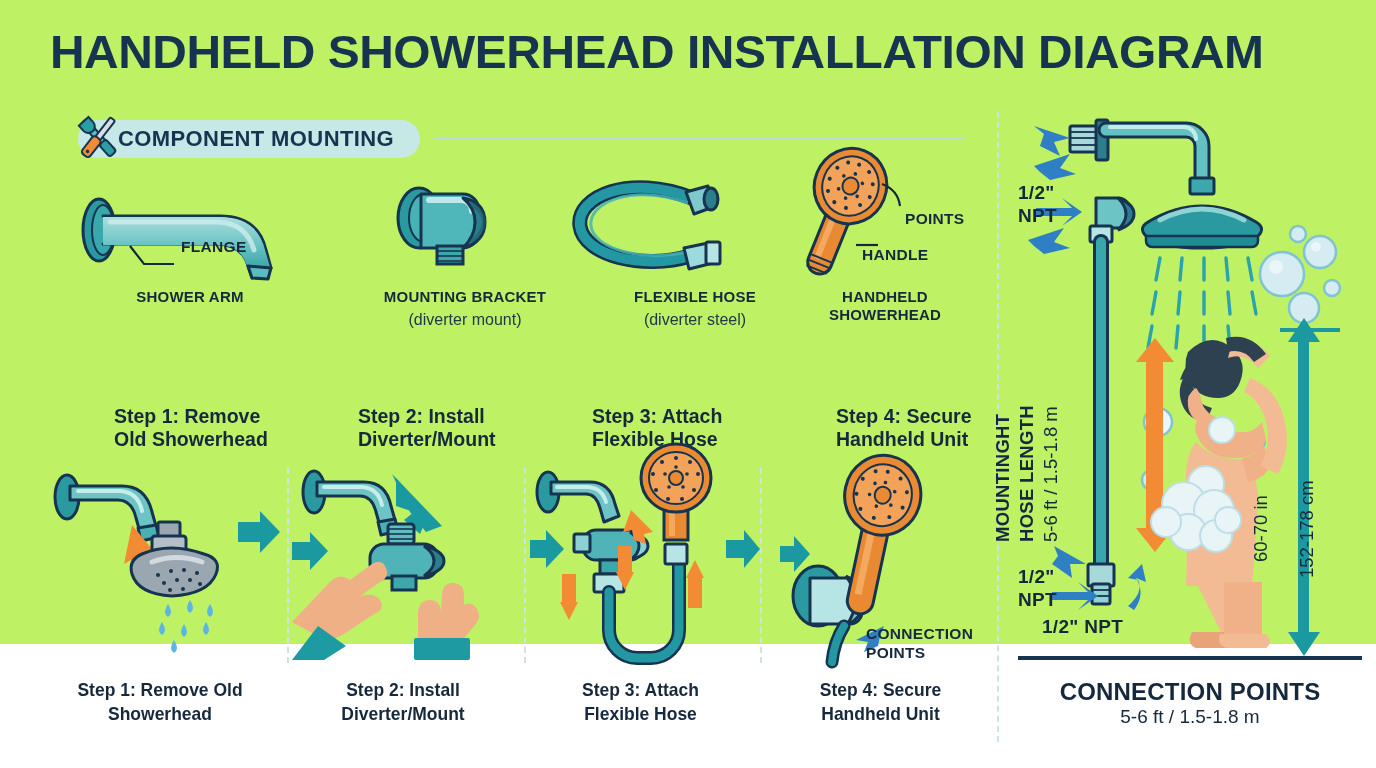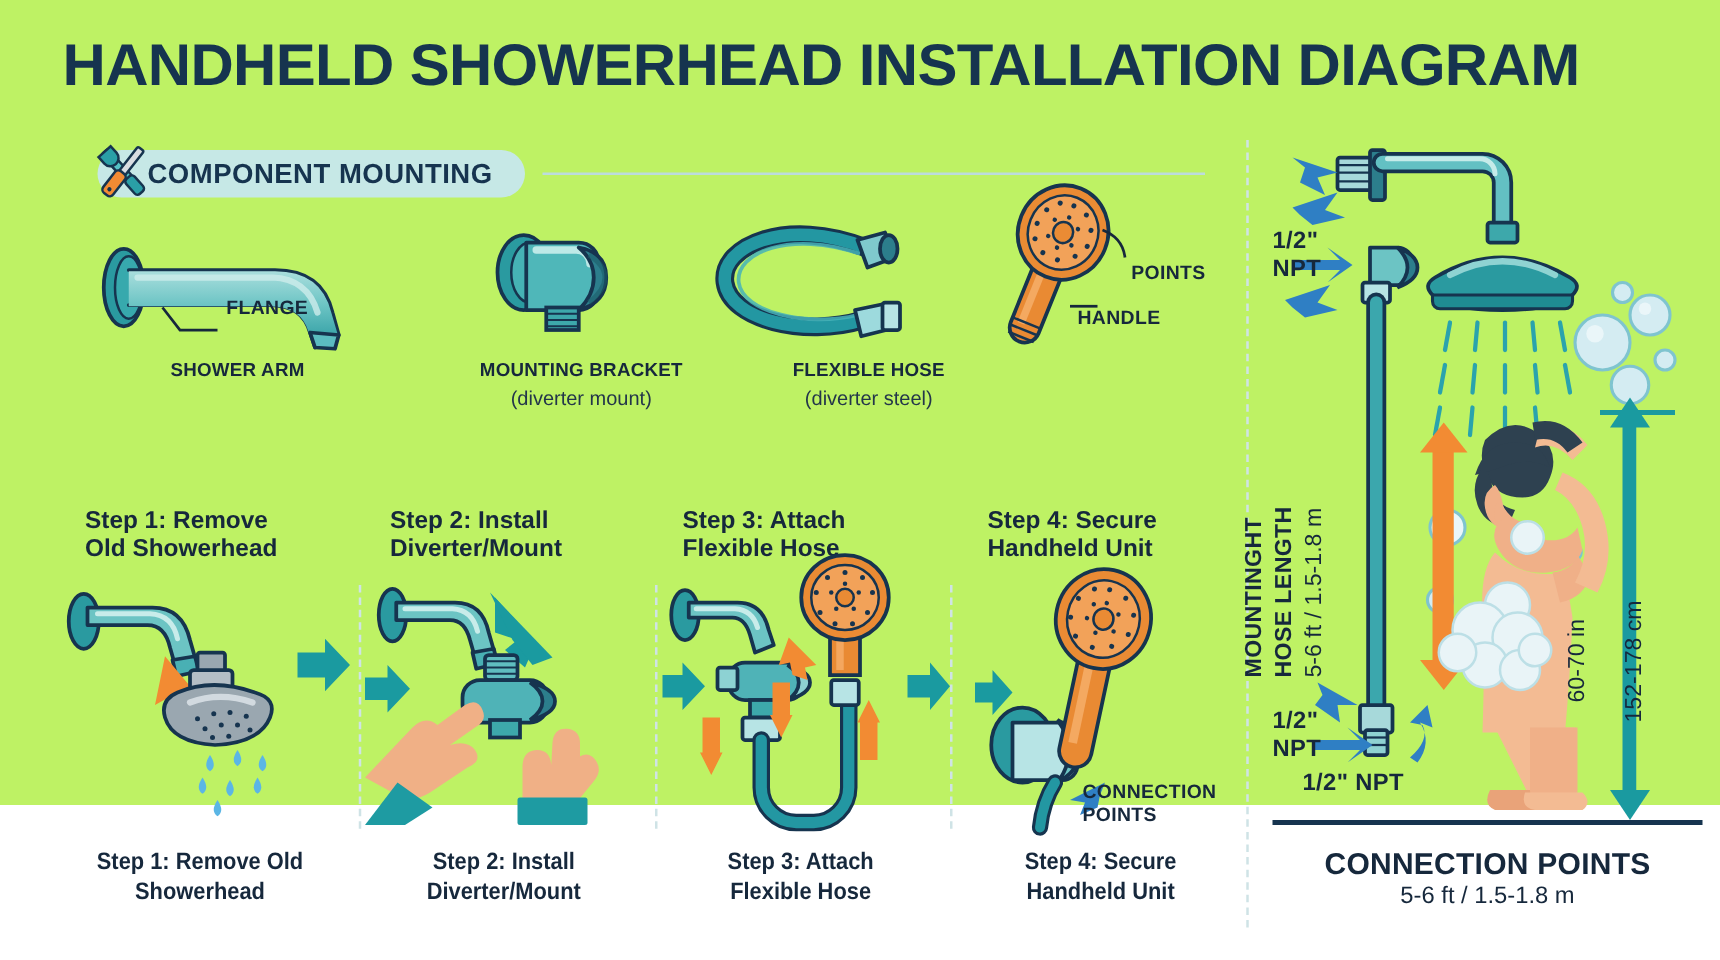--- a/index.html
+++ b/index.html
@@ -23,21 +23,21 @@
   .toolicon{position:absolute;left:-8px;top:-10px;width:56px;height:56px;z-index:3;}
 
   
   .lbl{position:absolute;text-align:center;font-weight:bold;color:#16283c;}
   .callout{position:absolute;font-size:15.5px;font-weight:bold;color:#16283c;
            letter-spacing:0.3px;line-height:1.15;white-space:nowrap;}
   .comp-name{font-size:15px;font-weight:bold;letter-spacing:0.2px;line-height:1.18;}
   .comp-sub{font-size:16px;font-weight:normal;color:#23364a;line-height:1.2;}
 
   .steptitle{position:absolute;font-size:19.5px;font-weight:bold;line-height:1.2;
-             color:#16283c;white-space:pre-line;}
+             color:#16283c;white-space:pre-line;margin-left:46px;}
   .stepcap{position:absolute;font-size:19px;font-weight:bold;line-height:1.25;
            text-align:center;color:#16283c;white-space:pre-line;
            transform:scaleX(0.92);transform-origin:center top;}
 
   .vdash{position:absolute;border-left:2px dashed #cfe3e6;}
   .divider{position:absolute;left:997px;top:112px;height:630px;
            border-left:2px dashed #cfe3e6;}
 
   .rot{position:absolute;transform-origin:left bottom;white-space:nowrap;}
   .rot.b{font-weight:bold;font-size:18.5px;letter-spacing:0.3px;color:#16283c;}
@@ -154,20 +154,22 @@
         <circle cx="70" cy="57" r="1.8"></circle>
           <circle cx="60" cy="51" r="1.8"></circle>
           <circle cx="60" cy="37" r="1.8"></circle>
       </g>
     </g>
     <path d="M112 44 q16 6 18 22" fill="none" stroke="#16283c" stroke-width="2.2"></path>
     <line x1="86" y1="105" x2="108" y2="105" stroke="#16283c" stroke-width="2.2"></line>
   </svg>
   <div class="callout" style="left:905px;top:210px;">POINTS</div>
   <div class="callout" style="left:862px;top:246px;">HANDLE</div>
+  <div class="lbl comp-name" style="left:770px;top:288px;width:230px;white-space:pre-line;">HANDHELD
+SHOWERHEAD</div>
 
 
   <div class="vdash" style="left:287px;top:468px;height:195px;"></div>
   <div class="vdash" style="left:524px;top:468px;height:195px;"></div>
   <div class="vdash" style="left:760px;top:468px;height:195px;"></div>
 
   <div class="steptitle" style="left:68px;top:405px;">Step 1: Remove
 Old Showerhead</div>
   <div class="steptitle" style="left:312px;top:405px;">Step 2: Install
 Diverter/Mount</div>

